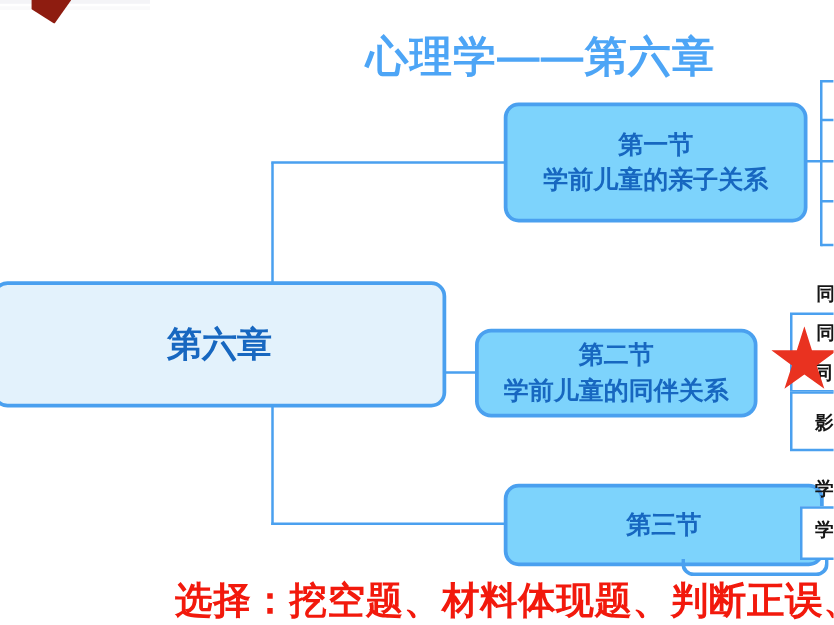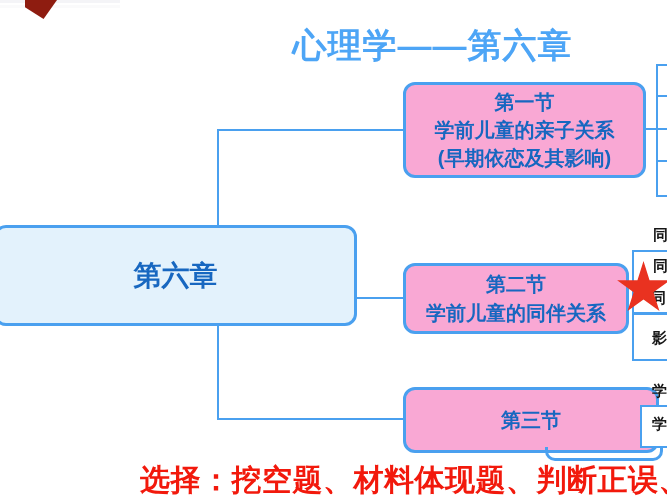--- a/index.html
+++ b/index.html
@@ -9,29 +9,29 @@
   .line{position:absolute;background:#4aa0ef;}
 
   .gray-strip{position:absolute;left:0;width:120px;height:3px;background:#f4f4f7;}
 
   .wedge{position:absolute;left:25px;top:0;width:32px;height:19px;background:#8e1c10;
          clip-path:polygon(0 0,100% 0,58% 100%,0 38%);}
 
   .main-title{position:absolute;left:230px;top:23px;width:405px;text-align:center;
               color:#4da5f6;font-size:34px;font-weight:900;letter-spacing:1px;}
 
-  .node{position:absolute;border:3px solid #4aa0ef;border-radius:12px;background:#f9a8d4;
+  .node{position:absolute;border:3px solid #4aa0ef;border-radius:12px;background:#7dd3fc;
         display:flex;flex-direction:column;justify-content:center;align-items:center;
         color:#1767c0;font-weight:800;text-align:center;box-sizing:border-box;}
   .node-main{left:-6px;top:225px;width:363px;height:101px;background:#e3f2fc;}
   .node-main .l1{font-size:28px;line-height:34px;}
   .node-main .l2{font-size:29px;line-height:34px;}
   .node-1{left:403px;top:82px;width:243px;height:96px;}
   .node-1 div{font-size:20px;line-height:28px;}
-  .node-2{left:403px;top:263px;width:226px;height:71px;}
+  .node-2{left:380px;top:263px;width:226px;height:71px;border-radius:13px;}
   .node-2 div{font-size:20px;line-height:29px;}
   .node-3{left:403px;top:387px;width:256px;height:66px;}
   .node-3 div{font-size:20px;line-height:29px;}
 
   .edge-box{position:absolute;border:2px solid #4aa0ef;background:#ffffff;box-sizing:border-box;}
   .edge-text{position:absolute;color:#151515;font-size:15px;font-weight:700;white-space:nowrap;}
 
   .frag-bottom{position:absolute;left:545px;top:447px;width:118px;height:14px;
                border:3px solid #4aa0ef;border-top:none;border-radius:0 0 10px 10px;box-sizing:border-box;}
 
@@ -69,21 +69,20 @@
 
   <div class="line" style="left:628px;top:422px;width:14px;height:2px;"></div>
 
   <div class="node node-main">
     <div class="l1">第六章</div>
   </div>
 
   <div class="node node-1">
     <div>第一节</div>
     <div>学前儿童的亲子关系</div>
-    <div>(早期依恋及其影响)</div>
   </div>
 
   <div class="node node-2">
     <div>第二节</div>
     <div>学前儿童的同伴关系</div>
   </div>
 
   <div class="node node-3">
     <div>第三节</div>
   </div>

